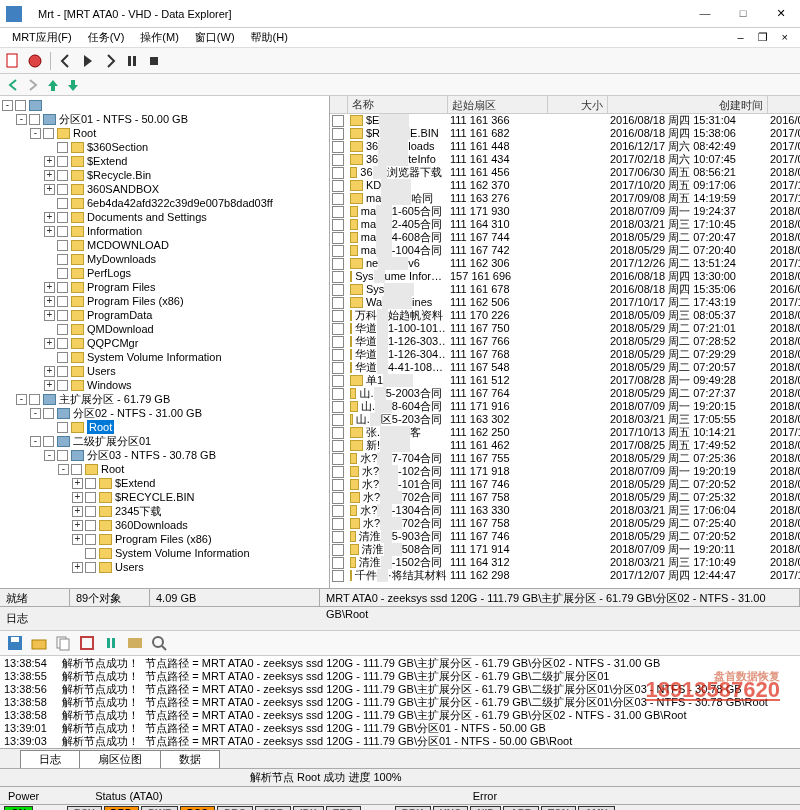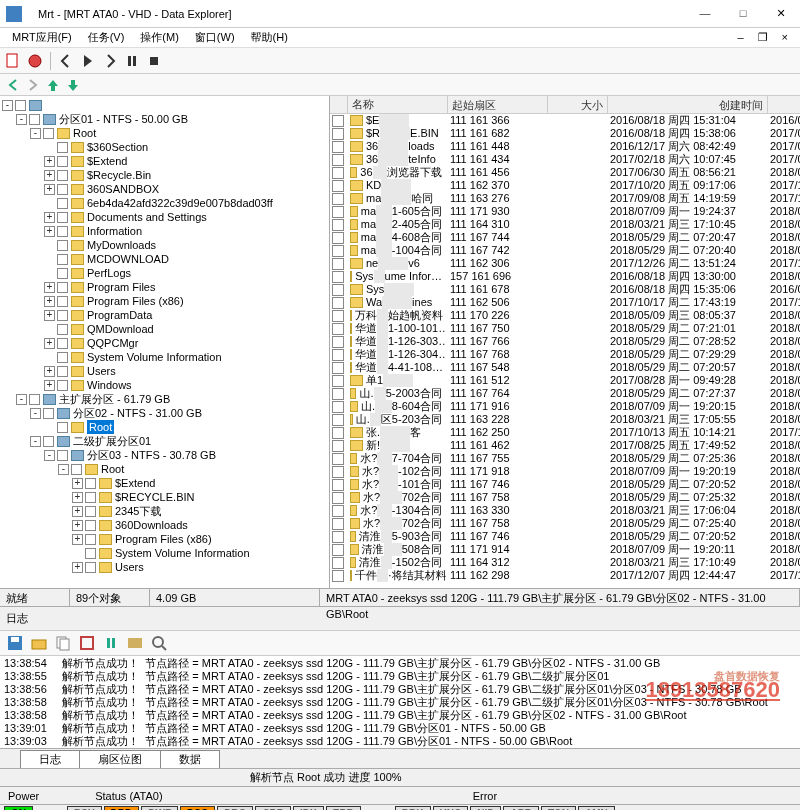--- a/index.html
+++ b/index.html
@@ -221,28 +221,28 @@
             <span class="tw">+</span>
             <span class="cb"></span>
             <span class="folder-icon"></span>
             <span class="tree-label">Information</span>
           </div>
           <div class="tree-row">
             <span class="tree-indent" style="width: 42px;"></span>
             <span style="display: inline-block; width: 13px;"></span>
             <span class="cb"></span>
             <span class="folder-icon"></span>
+            <span class="tree-label">MCDOWNLOAD</span>
+          </div>
+          <div class="tree-row">
+            <span class="tree-indent" style="width: 42px;"></span>
+            <span style="display: inline-block; width: 13px;"></span>
+            <span class="cb"></span>
+            <span class="folder-icon"></span>
             <span class="tree-label">MyDownloads</span>
-          </div>
-          <div class="tree-row">
-            <span class="tree-indent" style="width: 42px;"></span>
-            <span style="display: inline-block; width: 13px;"></span>
-            <span class="cb"></span>
-            <span class="folder-icon"></span>
-            <span class="tree-label">MCDOWNLOAD</span>
           </div>
           <div class="tree-row">
             <span class="tree-indent" style="width: 42px;"></span>
             <span style="display: inline-block; width: 13px;"></span>
             <span class="cb"></span>
             <span class="folder-icon"></span>
             <span class="tree-label">PerfLogs</span>
           </div>
           <div class="tree-row">
             <span class="tree-indent" style="width: 42px;"></span>
@@ -702,21 +702,21 @@
             <div class="c-mt">2018/0.</div>
           </div>
           <div class="lv-row">
             <span class="lv-cb"></span>
             <div class="c-name">
               <span class="folder-icon"></span>
               <span>山.</span>
               <span class="blur" style="width:30px;display:inline-block">…</span>
               <span>区5-203合同</span>
             </div>
-            <div class="c-sec">111 163 228</div>
+            <div class="c-sec">111 163 302</div>
             <div class="c-size"></div>
             <div class="c-ct">2018/03/21 周三 17:05:55</div>
             <div class="c-mt">2018/0:</div>
           </div>
           <div class="lv-row">
             <span class="lv-cb"></span>
             <div class="c-name">
               <span class="folder-icon"></span>
               <span>张.</span>
               <span class="blur" style="width:30px;display:inline-block">…</span>

